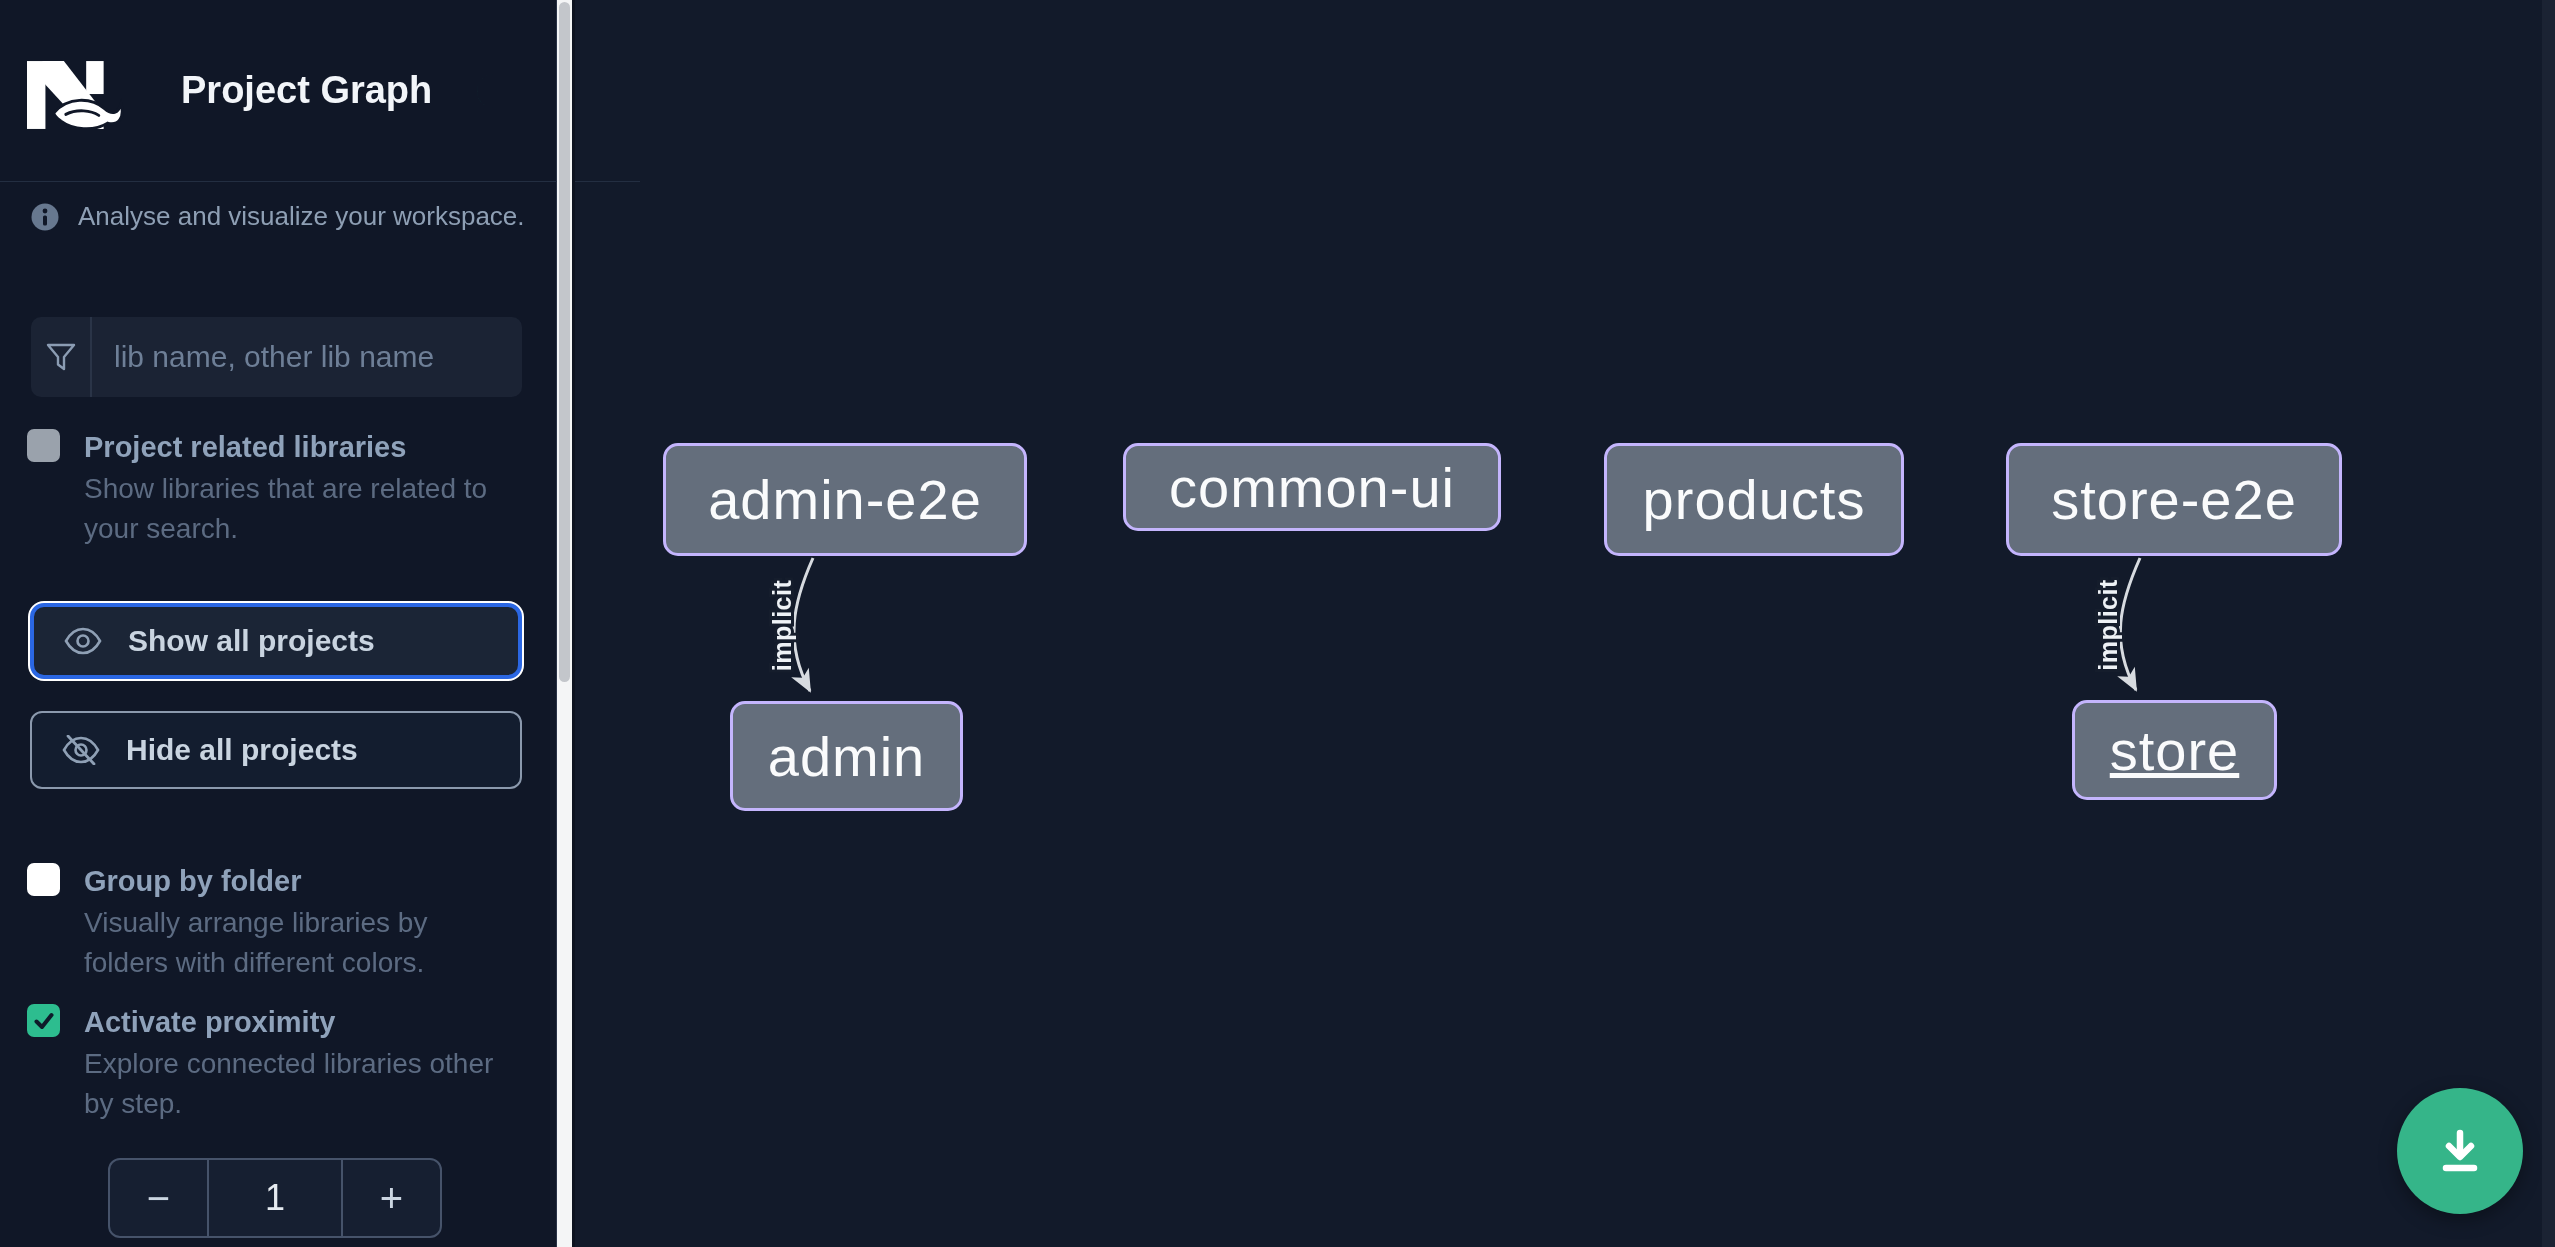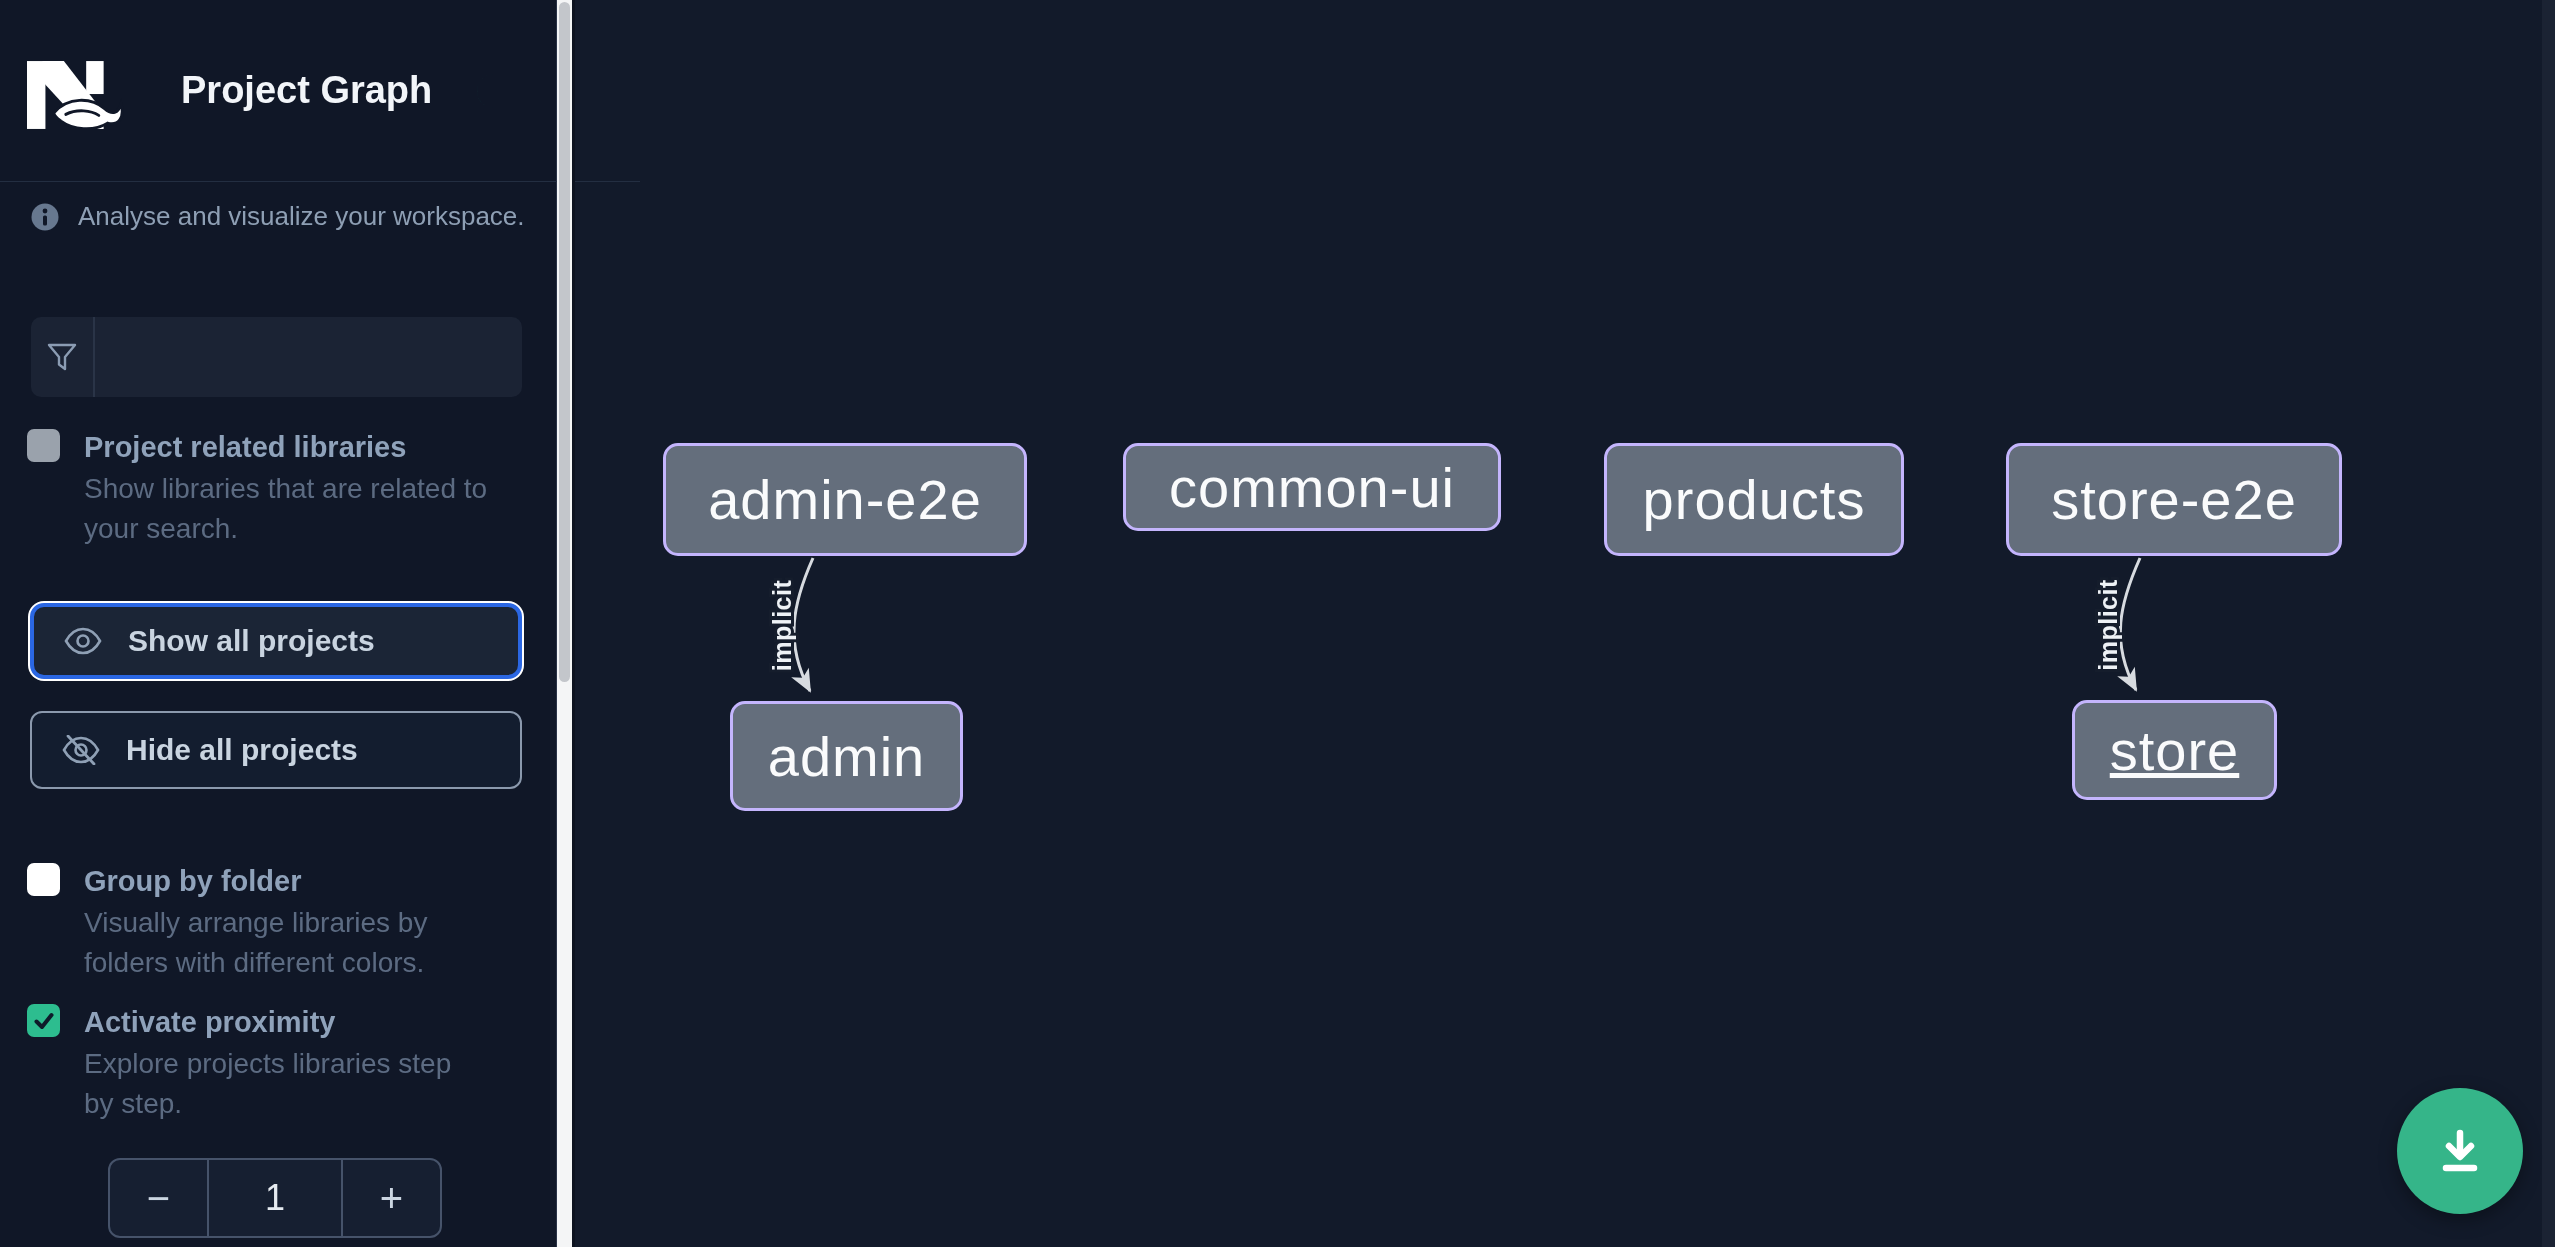--- a/index.html
+++ b/index.html
@@ -134,20 +134,21 @@
       </svg>
       <span class="info-text">Analyse and visualize your workspace.</span>
     </div>
 
     <div class="filter-box">
       <span class="filter-icon-cell">
         <svg width="32" height="30" viewBox="0 0 32 30" fill="none">
           <path d="M3 3 H29 L19 15 V27 L13 22.5 V15 Z" stroke="#8b9cb3" stroke-width="2.4" stroke-linejoin="round"></path>
         </svg>
       </span>
+      <input type="text" placeholder="lib name, other lib name" style="">
     </div>
 
     <div class="toggle-row" style="top:429px;height:120px;">
       <span class="cbx muted"></span>
       <span class="toggle-label">Project related libraries</span>
       <span class="toggle-desc">Show libraries that are related to
 your search.</span>
     </div>
 
     <button class="side-btn" id="show-btn">
@@ -174,21 +175,21 @@
 folders with different colors.</span>
     </div>
 
     <div class="toggle-row" style="top:1004px;height:120px;">
       <span class="cbx green">
         <svg width="24" height="24" viewBox="0 0 24 24" fill="none">
           <path d="M4.5 12.5 L10 18 L19.5 6" stroke="#0e1b2a" stroke-width="4" stroke-linecap="round" stroke-linejoin="round"></path>
         </svg>
       </span>
       <span class="toggle-label">Activate proximity</span>
-      <span class="toggle-desc">Explore projects libraries step
+      <span class="toggle-desc">Explore connected libraries other
 by step.</span>
     </div>
 
     <div class="stepper">
       <button class="seg step-btn">−</button>
       <div class="seg step-val">1</div>
       <button class="seg step-btn">+</button>
     </div>
   </aside>
 

